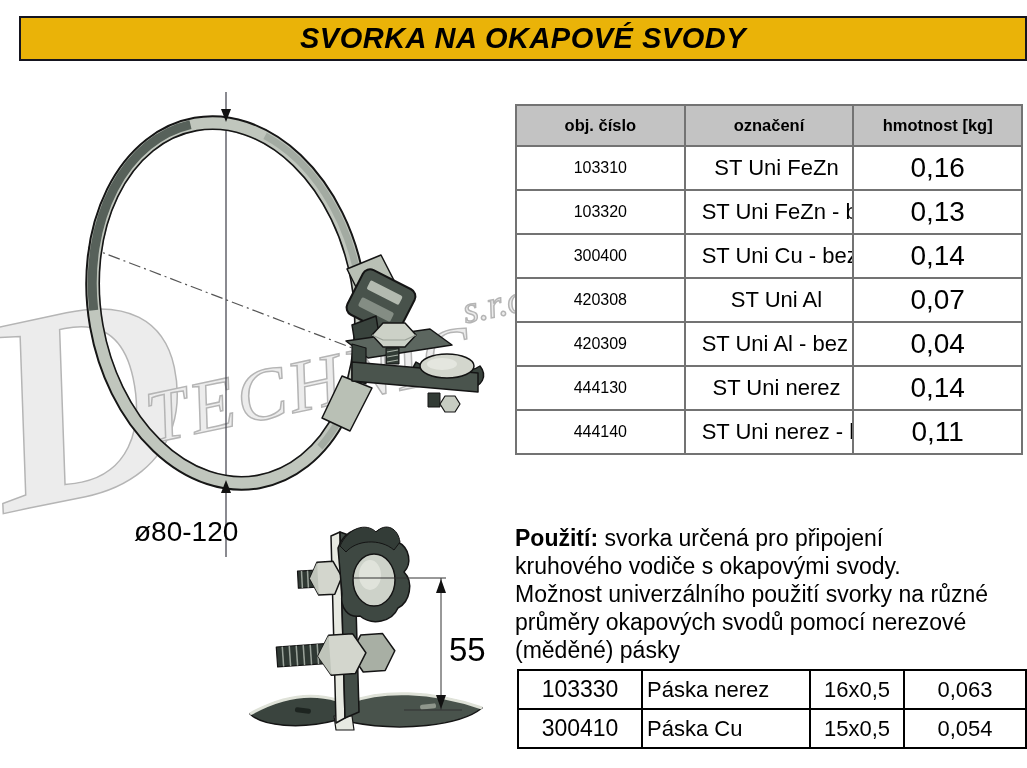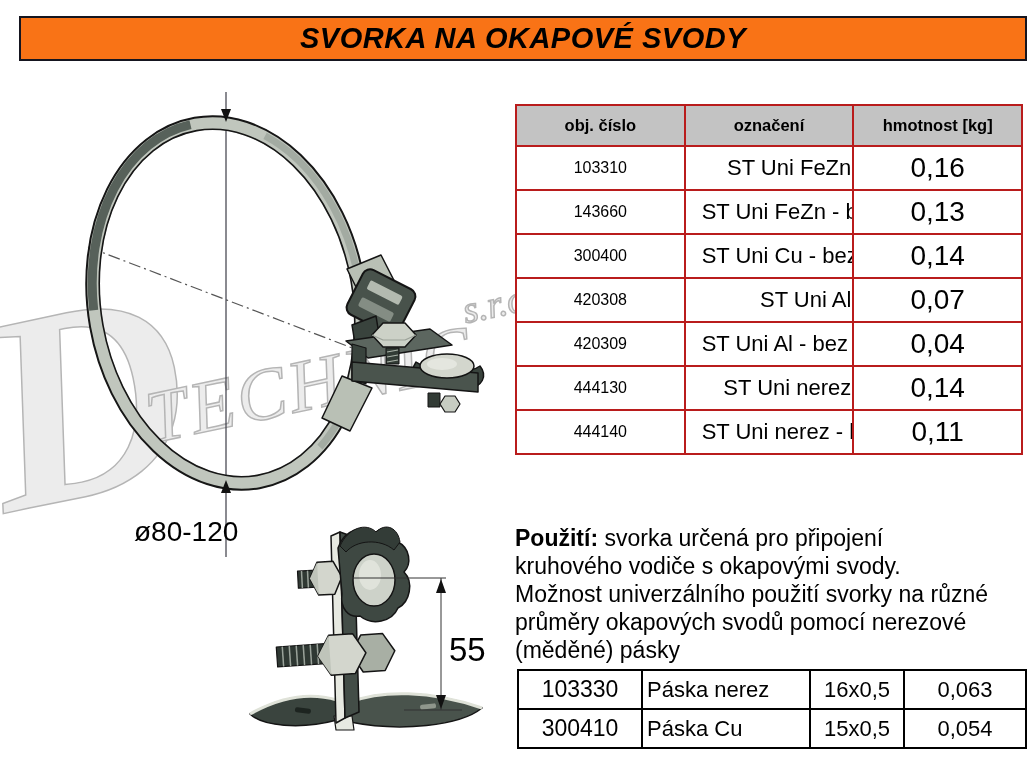--- a/index.html
+++ b/index.html
@@ -3,36 +3,36 @@
 <meta charset="utf-8">
 <style>
   html,body{margin:0;padding:0;background:#fff;}
   body{
     width:1027px;height:768px;position:relative;overflow:hidden;
     font-family:"Liberation Sans","DejaVu Sans",sans-serif;color:#000;
   }
   
   .title-bar{
     position:absolute;left:19px;top:16px;width:1008px;height:45px;
-    background:#f97316;border:2px solid #15151f;box-sizing:border-box;
+    background:#eab308;border:2px solid #15151f;box-sizing:border-box;
     display:flex;align-items:center;justify-content:center;
   }
   .title-bar span{
     font-size:29px;font-weight:bold;font-style:italic;letter-spacing:.5px;
   }
   
   table{border-collapse:collapse;table-layout:fixed;}
   .products-table{position:absolute;left:515px;top:104px;width:508px;}
-  .products-table th,.products-table td{border:2px solid #b91c1c;overflow:hidden;white-space:nowrap;margin-top:17px;}
+  .products-table th,.products-table td{border:2px solid #737373;overflow:hidden;white-space:nowrap;margin-top:17px;}
   .products-table th{
     background:#c3c3c3;font-size:16.5px;font-weight:bold;height:37px;text-align:center;
   }
   .products-table td{height:40px;}
   td.c-code{width:121px;text-align:center;font-size:16px;}
-  td.c-name{width:262px;text-align:right;padding-left:16px;font-size:22px;}
+  td.c-name{width:262px;text-align:center;padding-left:16px;font-size:22px;}
   td.c-weight{width:113px;text-align:center;font-size:28px;}
   .tape-table{position:absolute;left:517px;top:669px;width:501px;}
   .tape-table td{border:2px solid #000;height:35px;font-size:22px;overflow:hidden;white-space:nowrap;}
   td.t-code{width:120px;text-align:center;font-size:23px;}
   td.t-name{width:161px;text-align:left;padding-left:4px;}
   td.t-size{width:90px;text-align:center;}
   td.t-weight{width:118px;text-align:center;}
   
   .usage{
     position:absolute;left:515px;top:524px;width:510px;
@@ -159,21 +159,21 @@
     <th>obj. číslo</th>
     <th>označení</th>
     <th>hmotnost [kg]</th>
   </tr>
   <tr>
     <td class="c-code">103310</td>
     <td class="c-name">ST Uni FeZn</td>
     <td class="c-weight">0,16</td>
   </tr>
   <tr>
-    <td class="c-code">143660</td>
+    <td class="c-code">103320</td>
     <td class="c-name">ST Uni FeZn - bez pásky</td>
     <td class="c-weight">0,13</td>
   </tr>
   <tr>
     <td class="c-code">300400</td>
     <td class="c-name">ST Uni Cu - bez pásky</td>
     <td class="c-weight">0,14</td>
   </tr>
   <tr>
     <td class="c-code">420308</td>

